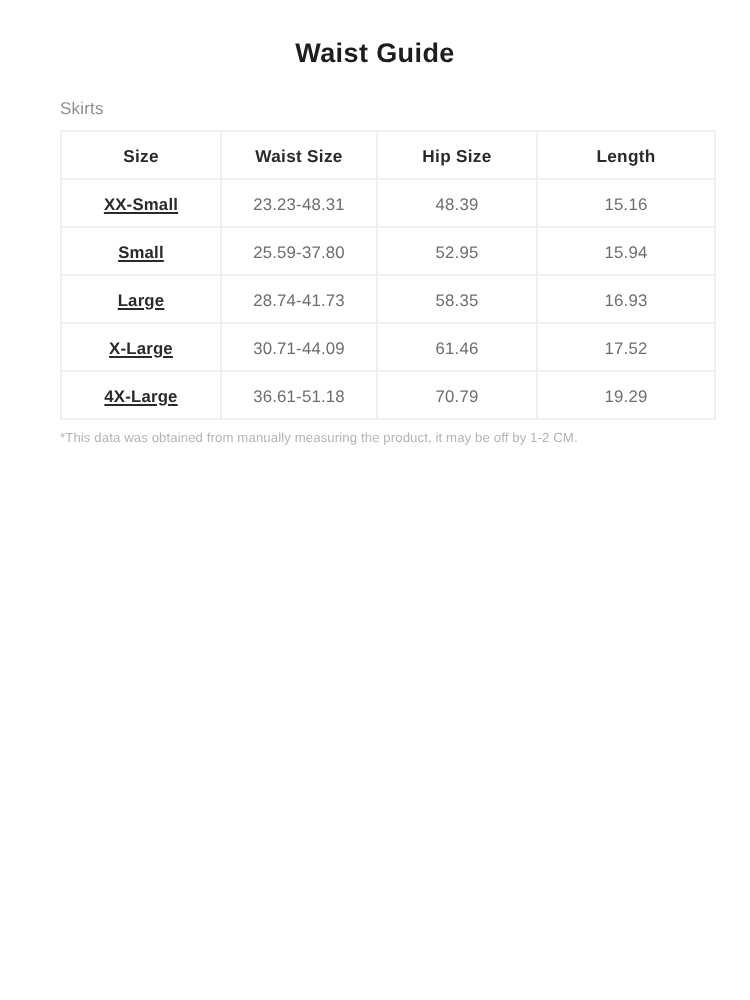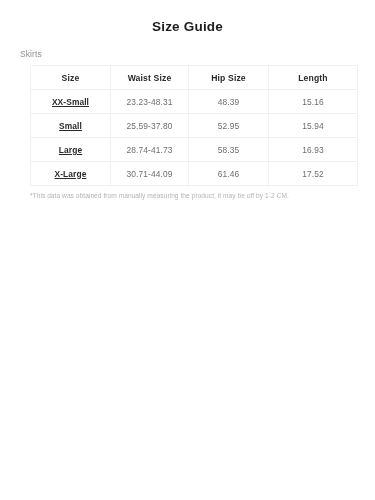--- a/index.html
+++ b/index.html
@@ -28,21 +28,21 @@
     text-align: center;
     font-size: 13.5px;
     font-weight: bold;
     color: #1d1d1d;
     letter-spacing: 0.2px;
   }
 
   .category-label {
     margin: 0;
     padding-top: 15px;
-    padding-left: 20px;
+    padding-left: 30px;
     font-size: 8.5px;
     font-weight: normal;
     color: #8f8f8f;
     letter-spacing: 0.1px;
   }
 
   .table-wrap {
     padding-left: 30px;
     padding-right: 18px;
     padding-top: 6px;
@@ -101,21 +101,21 @@
     color: #b4b4b4;
     letter-spacing: 0.05px;
     line-height: 1.2;
   }
 </style>
 </head>
 <body>
 
 <div class="page">
 
-  <h1 class="guide-title">Size Guide</h1>
+  <h1 class="guide-title">Waist Guide</h1>
 
   <div class="category-label">Skirts</div>
 
   <div class="table-wrap">
     <table class="size-table">
       <colgroup>
         <col class="c-size">
         <col class="c-waist">
         <col class="c-hip">
         <col class="c-length">
@@ -146,19 +146,25 @@
           <td class="measure">28.74-41.73</td>
           <td class="measure">58.35</td>
           <td class="measure">16.93</td>
         </tr>
         <tr>
           <td class="size-name">X-Large</td>
           <td class="measure">30.71-44.09</td>
           <td class="measure">61.46</td>
           <td class="measure">17.52</td>
         </tr>
+        <tr>
+          <td class="size-name">4X-Large</td>
+          <td class="measure">36.61-51.18</td>
+          <td class="measure">70.79</td>
+          <td class="measure">19.29</td>
+        </tr>
       </tbody>
     </table>
   </div>
 
   <div class="footnote">*This data was obtained from manually measuring the product, it may be off by 1-2 CM.</div>
 
 </div>
 
 </body></html>

